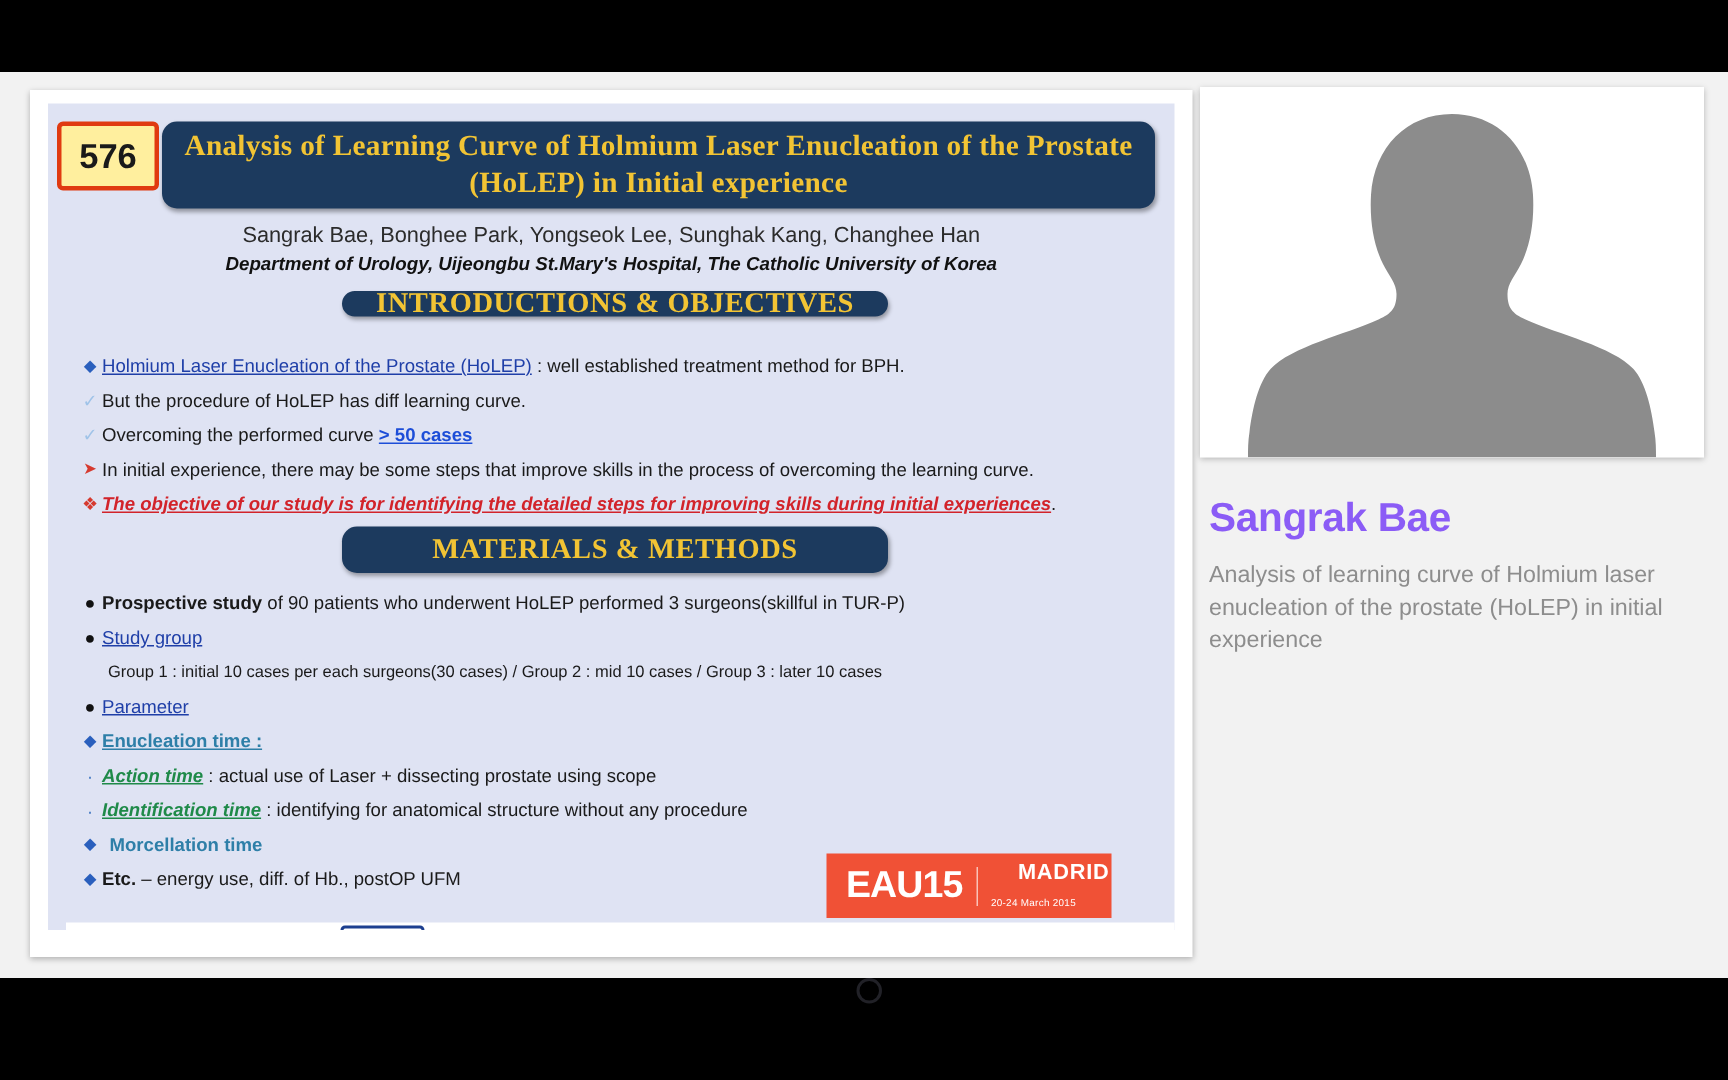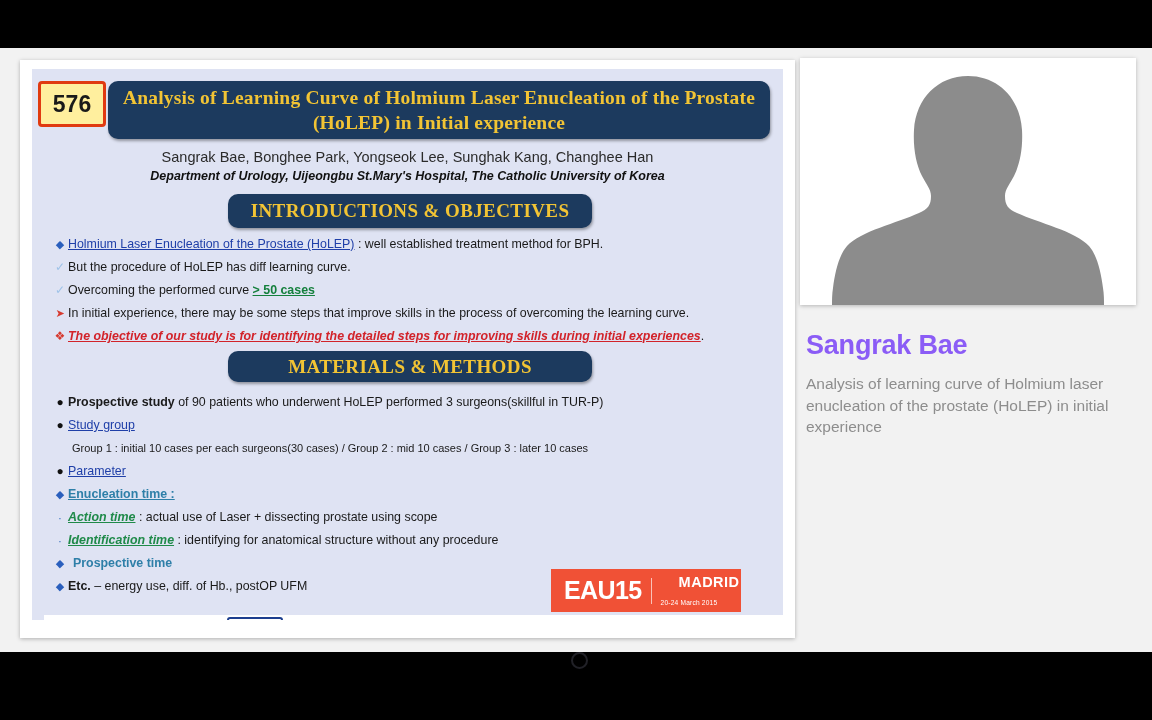--- a/index.html
+++ b/index.html
@@ -126,21 +126,21 @@
     justify-content: center;
     box-shadow: 1px 2px 3px rgba(0,0,0,0.35);
   }
   .section-pill span {
     color: #f2c434;
     font-family: "Liberation Serif", serif;
     font-weight: bold;
     font-size: 19px;
     letter-spacing: 0.4px;
   }
-  #pill-intro { left: 196px; top: 125px; width: 364px; height: 34px; }
+  #pill-intro { left: 196px; top: 125px; width: 364px; height: 17px; }
   #pill-mm    { left: 196px; top: 282px; width: 364px; height: 31px; }
 
   
   .row {
     position: absolute;
     display: flex;
     align-items: flex-start;
     font-size: 12.4px;
     color: #1a1a1a;
     white-space: nowrap;
@@ -159,21 +159,21 @@
   .bul.clover    { color: #d63a2f; font-size: 12px; }
   .bul.dot       { color: #111111; font-size: 12px; }
   .bul.tiny      { color: #4d7fc4; font-size: 13px; }
 
   .u-blue {
     color: #1f3fa8;
     text-decoration: underline;
     font-weight: normal;
   }
   .u-red-b {
-    color: #15803d;
+    color: #1d4ed8;
     font-weight: bold;
     text-decoration: underline;
   }
   .red-ital {
     color: #d2232a;
     font-style: italic;
     font-weight: bold;
     text-decoration: underline;
   }
   .teal {
@@ -390,21 +390,21 @@
           <span><span class="green-ital">Action time</span><span> : actual use of Laser + dissecting prostate using scope</span></span>
         </div>
 
         <div class="row" style="left:20px; top:464px;">
           <span class="bul tiny">·</span>
           <span><span class="green-ital">Identification time</span><span> : identifying for anatomical structure without any procedure</span></span>
         </div>
 
         <div class="row" style="left:20px; top:487px;">
           <span class="bul diamond">◆</span>
-          <span class="teal-plain" style="padding-left:5px;">Prospective time</span>
+          <span class="teal-plain" style="padding-left:5px;">Morcellation time</span>
         </div>
 
         <div class="row" style="left:20px; top:510px;">
           <span class="bul diamond">◆</span>
           <span><span class="bold">Etc.</span><span> – energy use, diff. of Hb., postOP UFM</span></span>
         </div>
 
         <div class="eau-logo">
           <span class="eau-main">EAU15</span>
           <span class="eau-div"></span>

